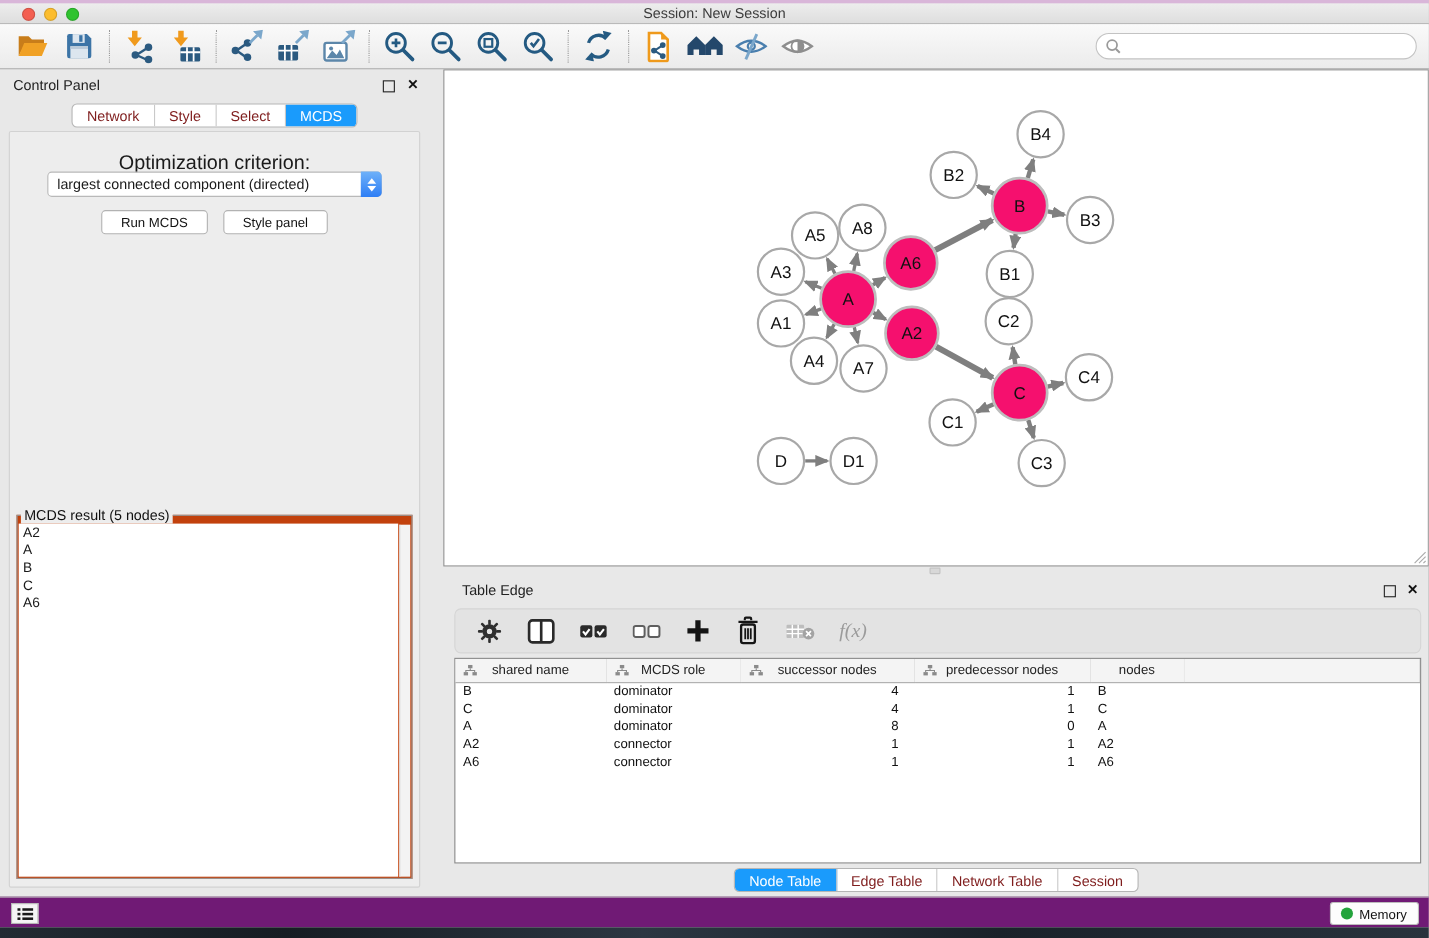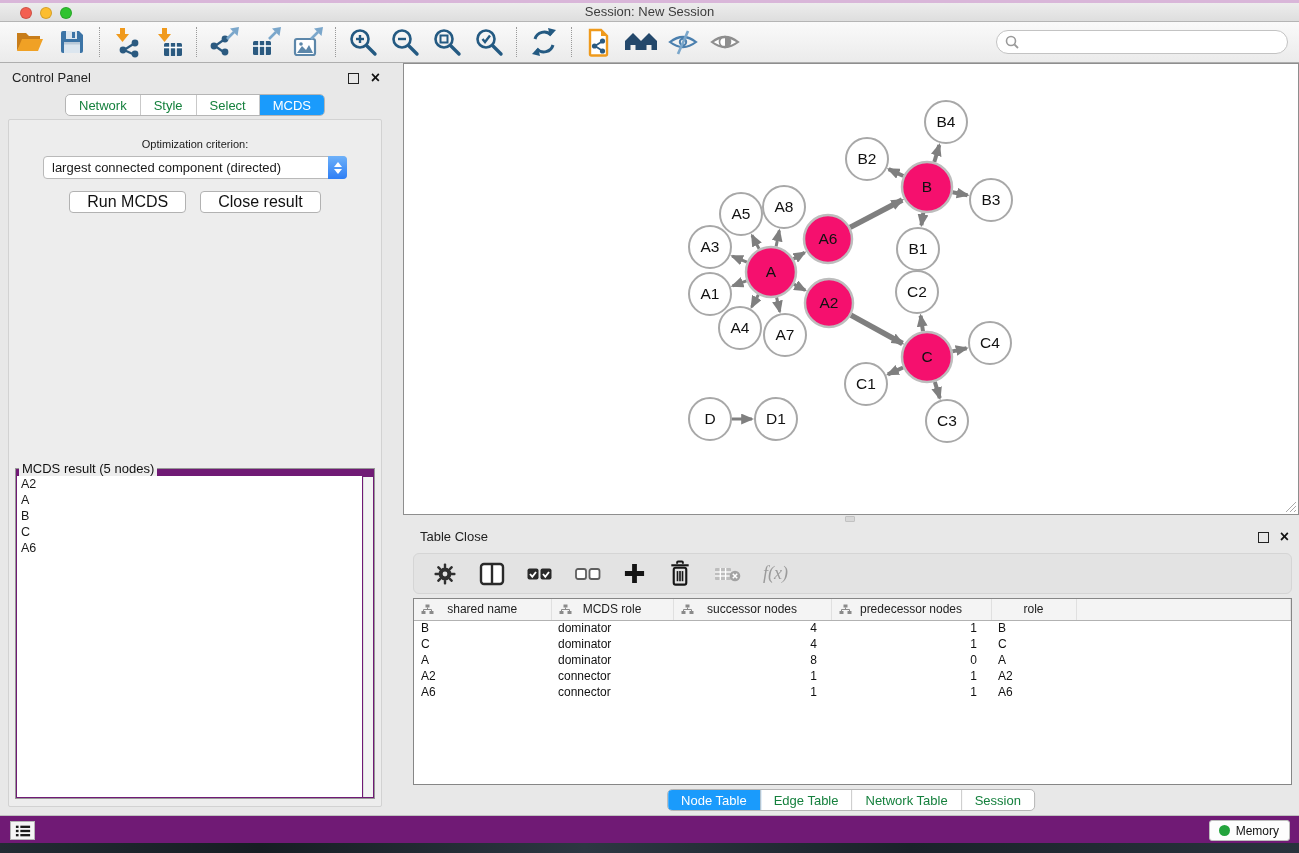--- a/index.html
+++ b/index.html
@@ -31,42 +31,42 @@
 
   
   .control-panel { position:absolute; left:0; top:65px; width:390px; height:750px; }
   .panel-head { position:relative; height:26px; }
   .panel-title { position:absolute; left:12px; top:5px; font-size:13px; color:#222; }
   .float-ico { position:absolute; width:11px; height:11px; border:1.6px solid #222; top:8px; }
   .close-ico { position:absolute; top:4px; font-size:16px; font-weight:bold; color:#111; line-height:18px; }
   .seg-bar { display:flex; border:1px solid #b5b5b5; border-radius:5px; overflow:hidden;
     background:#fff; height:22px; width:max-content; }
   .seg-tab { padding:0 13px; line-height:21px; font-size:13px; border-right:1px solid #c9c9c9;
-    color:#15803d; white-space:nowrap; }
+    color:#7f1d1d; white-space:nowrap; }
   .seg-tab:last-child { border-right:none; }
   .seg-tab.active { background:#1a9bfc; color:#fff; }
   .ctab-wrap { position:absolute; top:29px; left:50%; transform:translateX(-50%); }
   .cp-body { position:absolute; left:8px; right:8px; top:54px; bottom:8px;
     background:#ededed; border:1px solid #d2d2d2; border-radius:2px; }
-  .opt-label { position:absolute; top:18px; left:0; right:0; text-align:center; font-size:11px; }
+  .opt-label { position:absolute; top:18px; left:0; right:0; text-align:center; font-size:18px; }
   .dropdown { position:absolute; top:36px; left:34px; right:34px; height:23px; background:#fff;
     border:1px solid #b9b9b9; border-radius:4px; display:flex; align-items:center; }
   .dropdown .dd-text { flex:1; font-size:13px; padding-left:8px; white-space:nowrap; }
   .dd-stepper { width:19px; height:23px; margin:-1px -1px -1px 0; border-radius:0 4px 4px 0;
     background:linear-gradient(#6eb1f9,#2e7ef5); display:flex; flex-direction:column;
     align-items:center; justify-content:center; gap:2px; }
   .dd-up { width:0; height:0; border-left:4px solid transparent; border-right:4px solid transparent;
     border-bottom:5px solid #fff; }
   .dd-down { width:0; height:0; border-left:4px solid transparent; border-right:4px solid transparent;
     border-top:5px solid #fff; }
   .btn-row { position:absolute; top:71px; left:0; right:0; display:flex; justify-content:center; gap:14px; }
   .push-btn { height:22px; padding:0 17px; background:#fff; border:1px solid #b2b2b2;
-    border-radius:4px; font-size:16px; line-height:20px; color:#111; }
+    border-radius:4px; font-size:12px; line-height:20px; color:#111; }
   .result-fieldset { position:absolute; left:6px; right:6px; top:341px; height:338px;
-    border:1px solid #979797; background:#701a75; }
+    border:1px solid #979797; background:#c2410c; }
   .result-fieldset legend { font-size:13px; margin-left:3px; padding:0 3px; background:#ededed; color:#111; }
   .result-list { position:absolute; left:1px; right:12px; top:0; bottom:1px; background:#fff; }
   .result-item { font-size:12.5px; height:16px; line-height:16px; padding-left:4px; }
   .result-scroll { position:absolute; right:1px; top:1px; bottom:1px; width:10px;
     background:#f3f3f3; border-left:1px solid #ddd; }
 
   
   .net-window { position:absolute; left:403px; top:63px; width:896px; height:452px;
     background:#fff; border:1px solid #8e8e8e; }
   .net-titlebar { position:relative; height:24px; background:linear-gradient(#ededed,#d7d7d7);
@@ -294,21 +294,21 @@
       <div class="opt-label">Optimization criterion:</div>
       <div class="dropdown">
         <span class="dd-text">largest connected component (directed)</span>
         <span class="dd-stepper">
           <span class="dd-up"></span>
             <span class="dd-down"></span>
         </span>
       </div>
       <div class="btn-row">
         <button class="push-btn">Run MCDS</button>
-        <button class="push-btn">Close result</button>
+        <button class="push-btn">Style panel</button>
       </div>
       <fieldset class="result-fieldset">
         <legend>MCDS result (5 nodes)</legend>
         <div style="position:relative; height:100%;">
           <div class="result-list" id="result-list">
               <div class="result-item">A2</div>
               <div class="result-item">A</div>
               <div class="result-item">B</div>
               <div class="result-item">C</div>
               <div class="result-item">A6</div>
@@ -394,21 +394,21 @@
           <line x1="12" y1="6" x2="6" y2="12"></line>
           <line x1="12" y1="10" x2="10" y2="12"></line>
       </g>
     </svg>
   </div>
 
   <div class="divider-grip"></div>
 
   <div class="table-panel">
     <div class="panel-head">
-      <span class="panel-title" style="left:17px">Table Close</span>
+      <span class="panel-title" style="left:17px">Table Edge</span>
       <span class="float-ico" style="right:30px"></span>
       <span class="close-ico" style="right:10px">×</span>
     </div>
     <div class="tp-toolbar">
       <span class="tp-ico">
         <svg width="24" height="24" viewBox="0 0 26 26">
           <g fill="#2f2f2f">
             <rect x="11.7" y="1.6" width="2.6" height="5" rx="1"></rect>
             <rect x="11.7" y="1.6" width="2.6" height="5" rx="1" transform="rotate(45 13 13)"></rect>
             <rect x="11.7" y="1.6" width="2.6" height="5" rx="1" transform="rotate(90 13 13)"></rect>
@@ -505,21 +505,21 @@
                     <rect x="4.5" y="0.5" width="4" height="3" fill="#8a8a8a"></rect>
                     <rect x="0.5" y="7" width="4" height="3" fill="#8a8a8a"></rect>
                     <rect x="8.5" y="7" width="4" height="3" fill="#8a8a8a"></rect>
                   </svg></span><span>successor nodes</span></th>
               <th><span class="tree-ico"><svg width="13" height="11" viewBox="0 0 13 11">
                     <path d="M6.5 3.5 v2 M2.5 7 v-1.5 h8 V7" stroke="#8a8a8a" stroke-width="1" fill="none"></path>
                     <rect x="4.5" y="0.5" width="4" height="3" fill="#8a8a8a"></rect>
                     <rect x="0.5" y="7" width="4" height="3" fill="#8a8a8a"></rect>
                     <rect x="8.5" y="7" width="4" height="3" fill="#8a8a8a"></rect>
                   </svg></span><span>predecessor nodes</span></th>
-              <th><span>role</span></th>
+              <th><span>nodes</span></th>
               <th></th>
             </tr>
           </thead>
           <tbody>
             <tr>
               <td>B</td>
               <td>dominator</td>
               <td class="num">4</td>
               <td class="num">1</td>
               <td>B</td>

